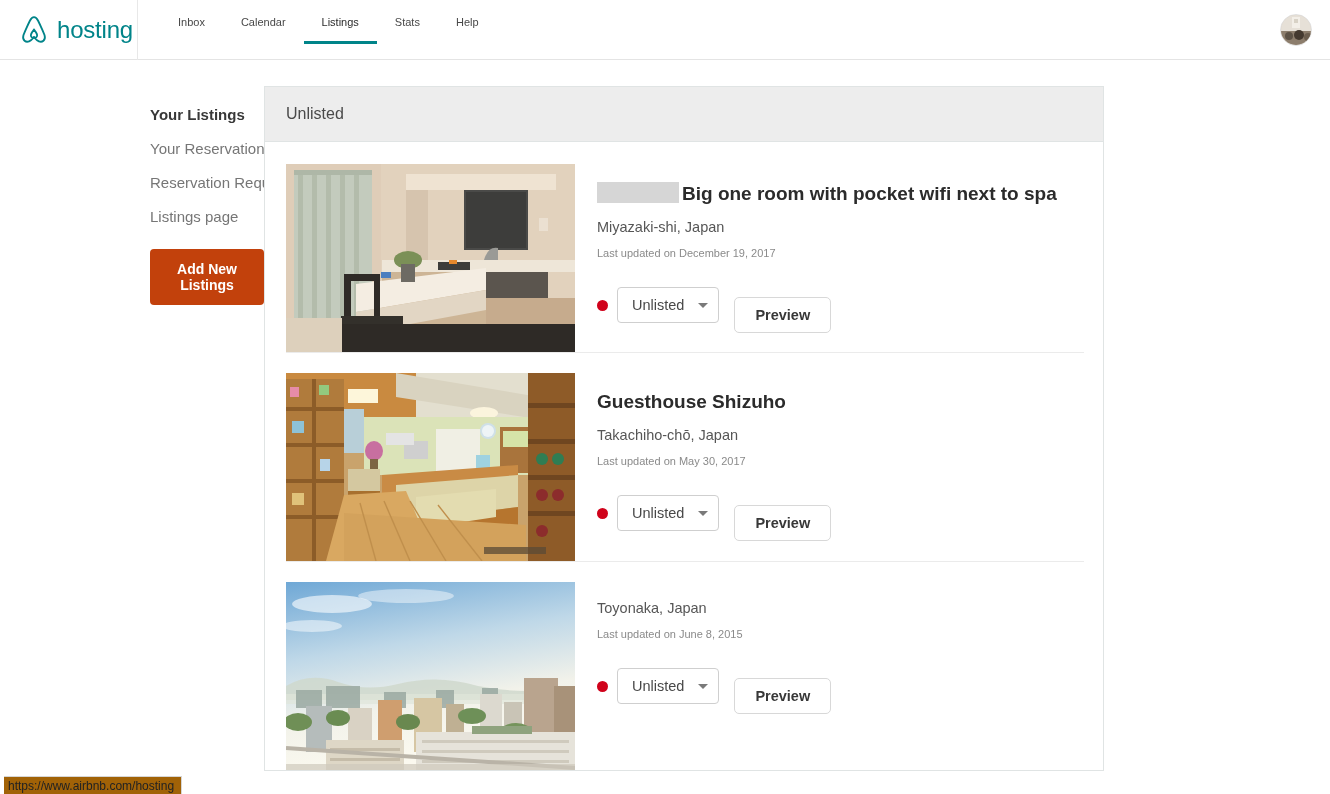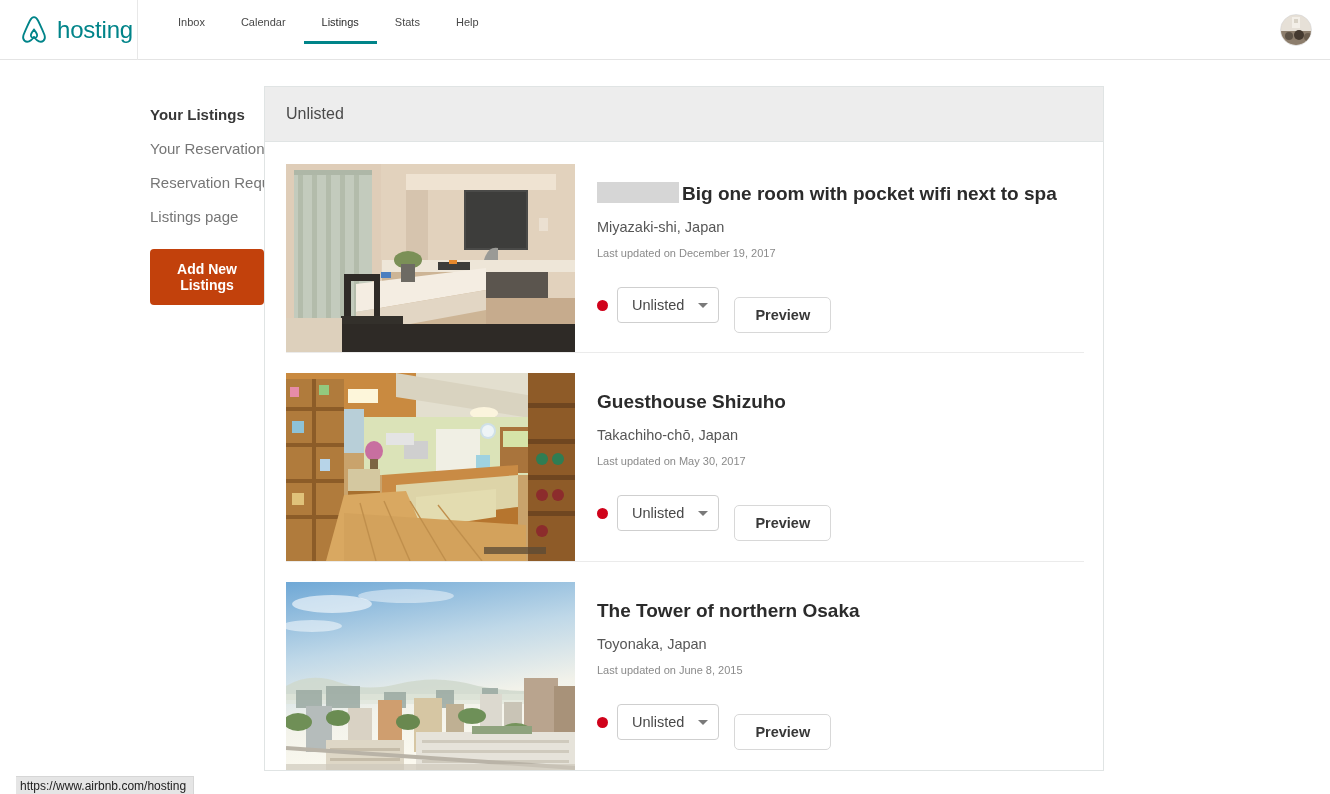--- a/index.html
+++ b/index.html
@@ -226,22 +226,22 @@
     font-weight: bold;
     color: #383838;
     cursor: pointer;
     font-family: "Liberation Sans", sans-serif;
     margin-top: 20px;
   }
 
   
   .statusbar {
     position: fixed;
-    left: 16px; bottom: 0;
-    background: #e5e5e5;
+    left: 4px; bottom: 0;
+    background: #a16207;
     border-top: 1px solid #d6d6d6;
     border-right: 1px solid #d6d6d6;
     font-size: 12px;
     color: #222222;
     padding: 2px 7px 1px 4px;
     line-height: 14px;
     z-index: 50;
     font-family: "Liberation Sans", sans-serif;
   }
 </style>
@@ -516,21 +516,20 @@
           <g fill="#c5bca9">
             <rect x="44" y="166" width="70" height="3"></rect>
             <rect x="44" y="176" width="70" height="3"></rect>
           </g>
 
           <path d="M0 166 L289 186" stroke="#b9b3a7" stroke-width="4" fill="none"></path>
           <rect x="0" y="182" width="289" height="6" fill="#cfc9bc" opacity="0.7"></rect>
         </svg>
       </div>
       <div class="listing-info">
-        <h3 class="listing-title"><span>The Tower of northern Osaka</span></h3>
         <div class="listing-loc">Toyonaka, Japan</div>
         <div class="listing-updated">Last updated on June 8, 2015</div>
         <div class="listing-controls">
           <span class="status-dot"></span>
           <div class="status-select">
             <span>Unlisted</span>
             <span class="caret"></span>
           </div>
           <button class="preview-btn">Preview</button>
         </div>

